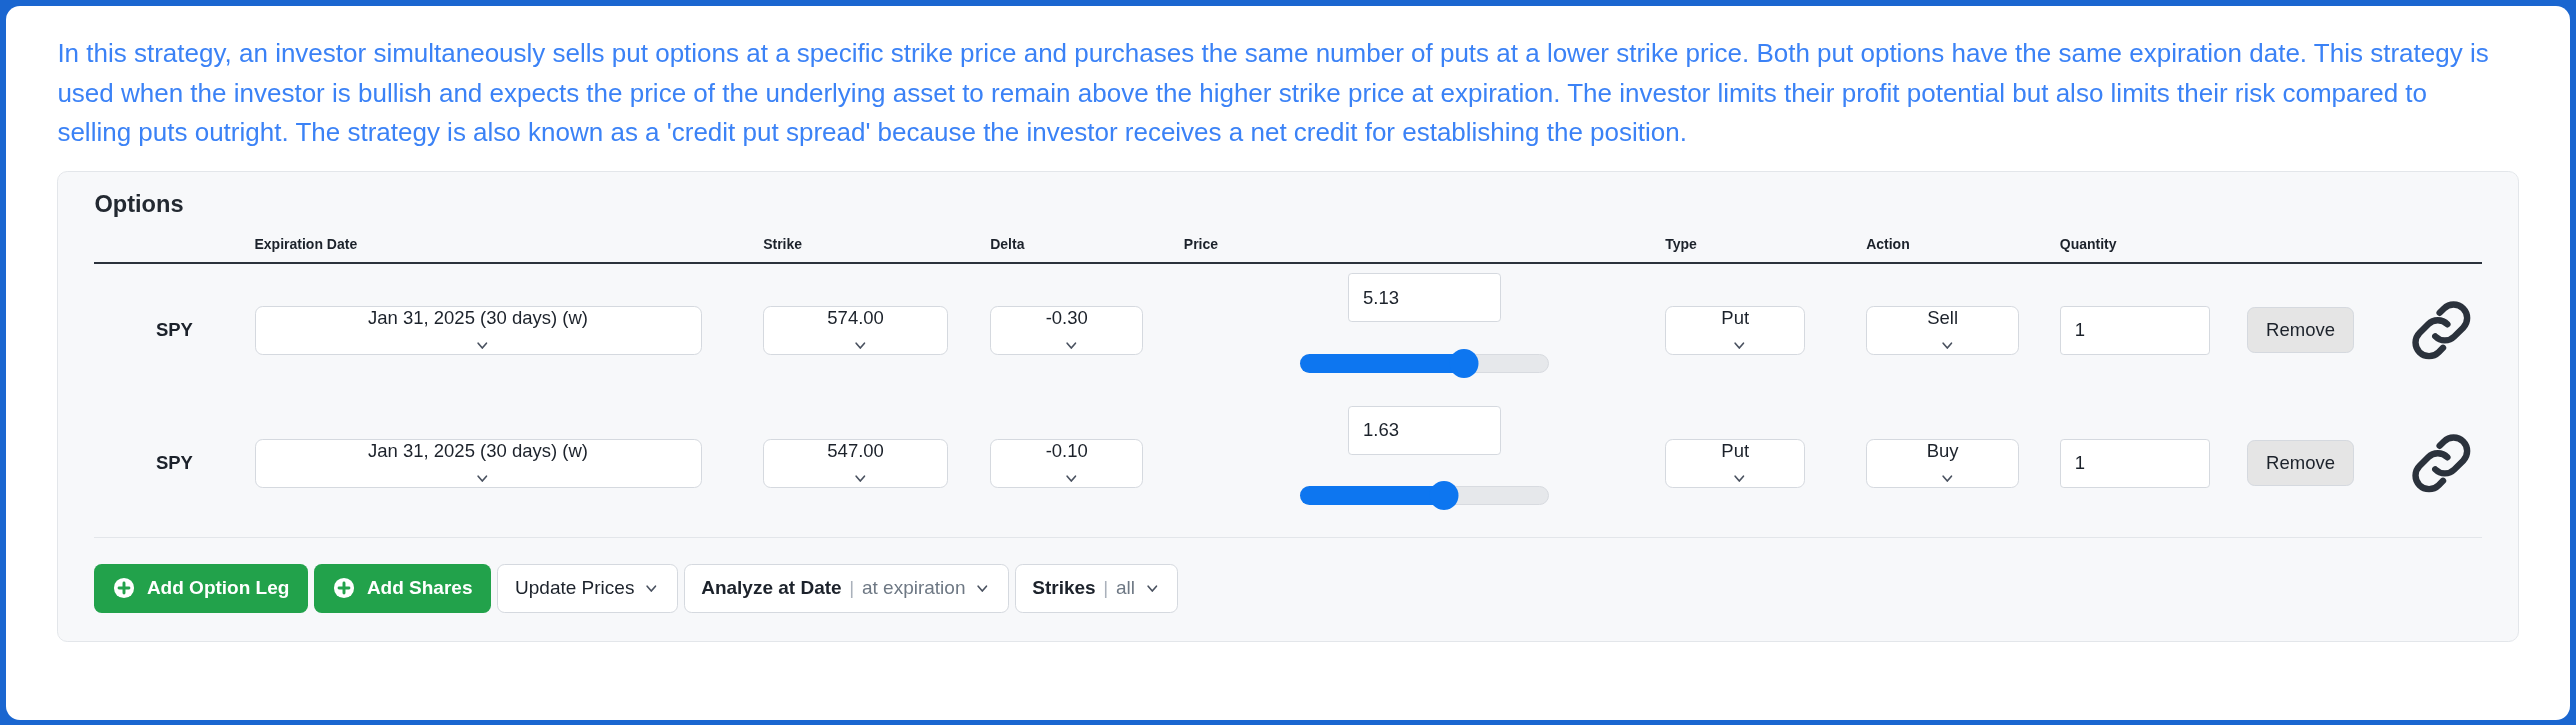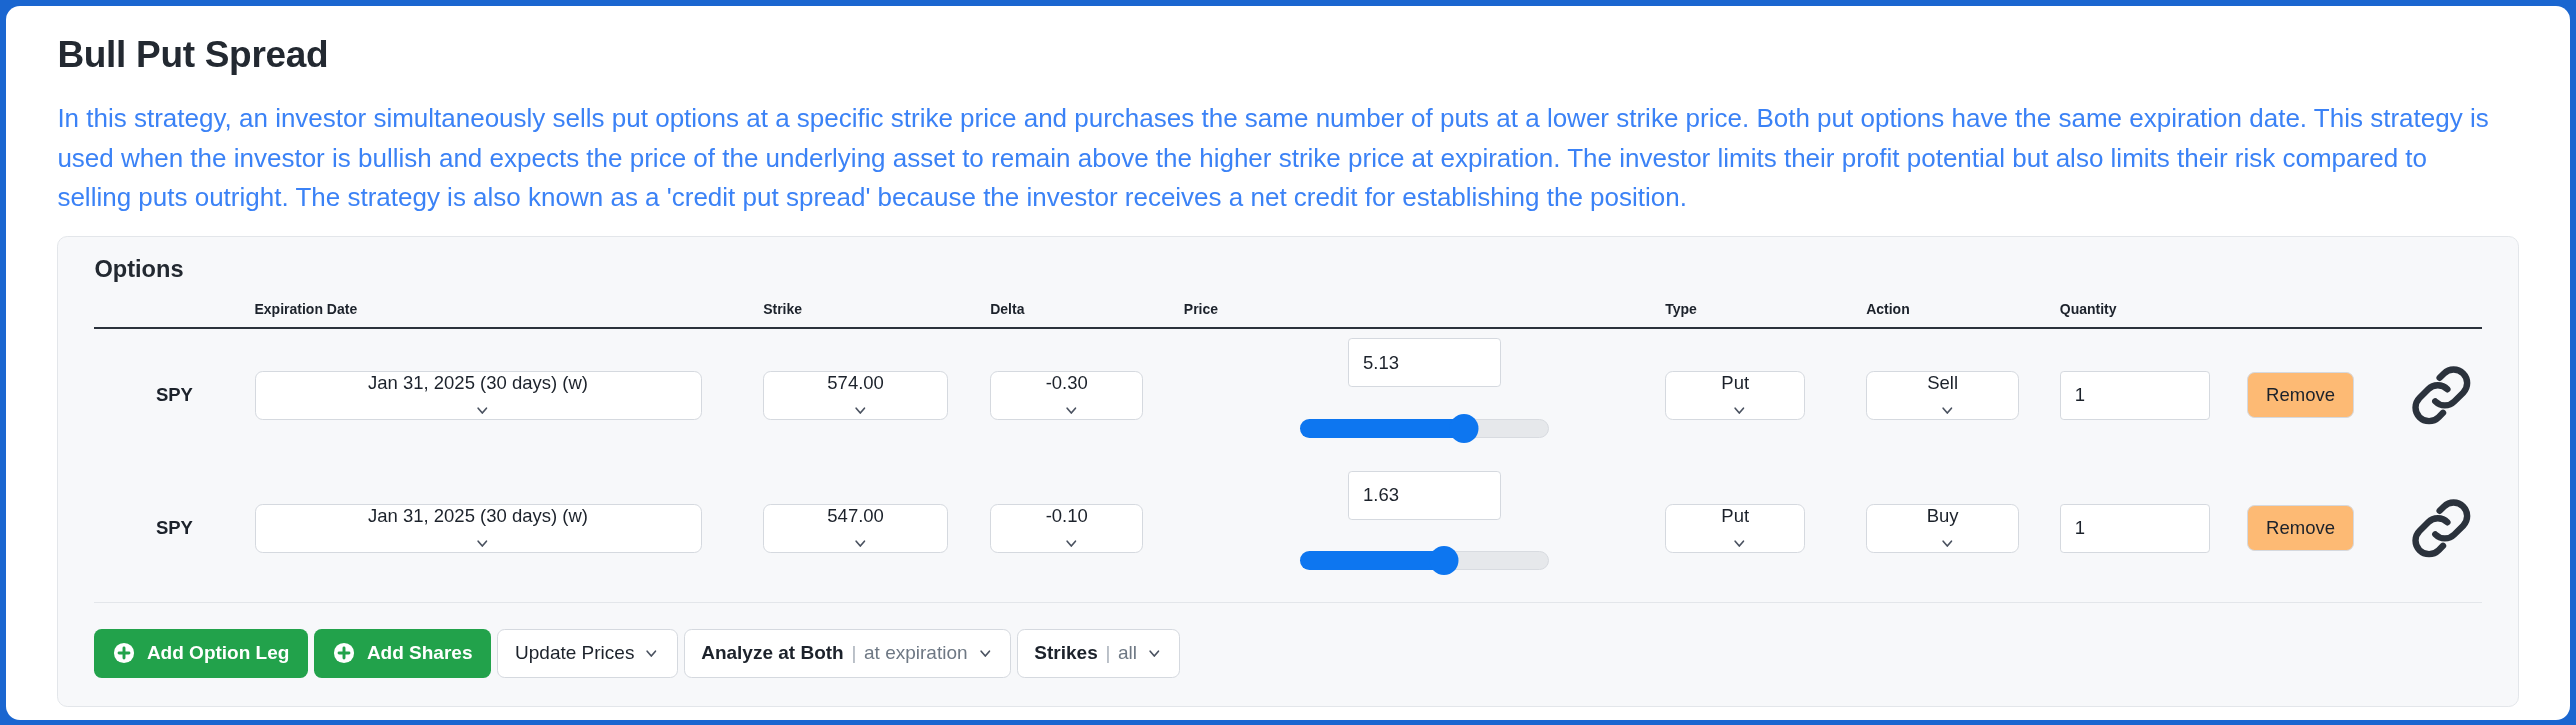--- a/index.html
+++ b/index.html
@@ -184,21 +184,21 @@
     border-radius: 50%;
     background: #0D76F0;
     transform: translateX(-50%);
   }
 
   
   .remove-btn {
     display: inline-flex;
     align-items: center;
     justify-content: center;
-    background: #fdba74;
+    background: #e5e5e5;
     border: 0.6px solid #D5D9DF;
     border-radius: 7.7px;
     height: 46px;
     padding: 0 18px;
     font-size: 18.5px;
     color: #1C222B;
     white-space: nowrap;
   }
 
   .link-icon {
@@ -256,21 +256,20 @@
     color: #AAB1BB;
     margin: 0 7.7px;
   }
   .btn-plain .muted { color: #6E7884; }
 </style>
 </head>
 <body>
 
 <div class="app-window">
 
-  <h1 class="page-title">Bull Put Spread</h1>
 
   <p class="description">In this strategy, an investor simultaneously sells put options at a specific strike price and purchases the same number of puts at a lower strike price. Both put options have the same expiration date. This strategy is used when the investor is bullish and expects the price of the underlying asset to remain above the higher strike price at expiration. The investor limits their profit potential but also limits their risk compared to selling puts outright. The strategy is also known as a 'credit put spread' because the investor receives a net credit for establishing the position.</p>
 
   <div class="options-panel">
 
     <div class="panel-title">Options</div>
 
     <table class="legs-table">
       <thead>
         <tr>
@@ -484,21 +483,21 @@
       <div class="btn-plain">
         <span>Update Prices</span>
         <span class="chev">
           <svg viewBox="0 0 24 24" fill="none" stroke="currentColor" stroke-width="2.4" stroke-linecap="round" stroke-linejoin="round">
               <polyline points="6 9 12 16 18 9"></polyline>
             </svg>
         </span>
       </div>
 
       <div class="btn-plain">
-        <span class="bold-part">Analyze at Both</span>
+        <span class="bold-part">Analyze at Date</span>
         <span class="sep">|</span>
         <span class="muted">at expiration</span>
         <span class="chev">
           <svg viewBox="0 0 24 24" fill="none" stroke="currentColor" stroke-width="2.4" stroke-linecap="round" stroke-linejoin="round">
               <polyline points="6 9 12 16 18 9"></polyline>
             </svg>
         </span>
       </div>
 
       <div class="btn-plain">

